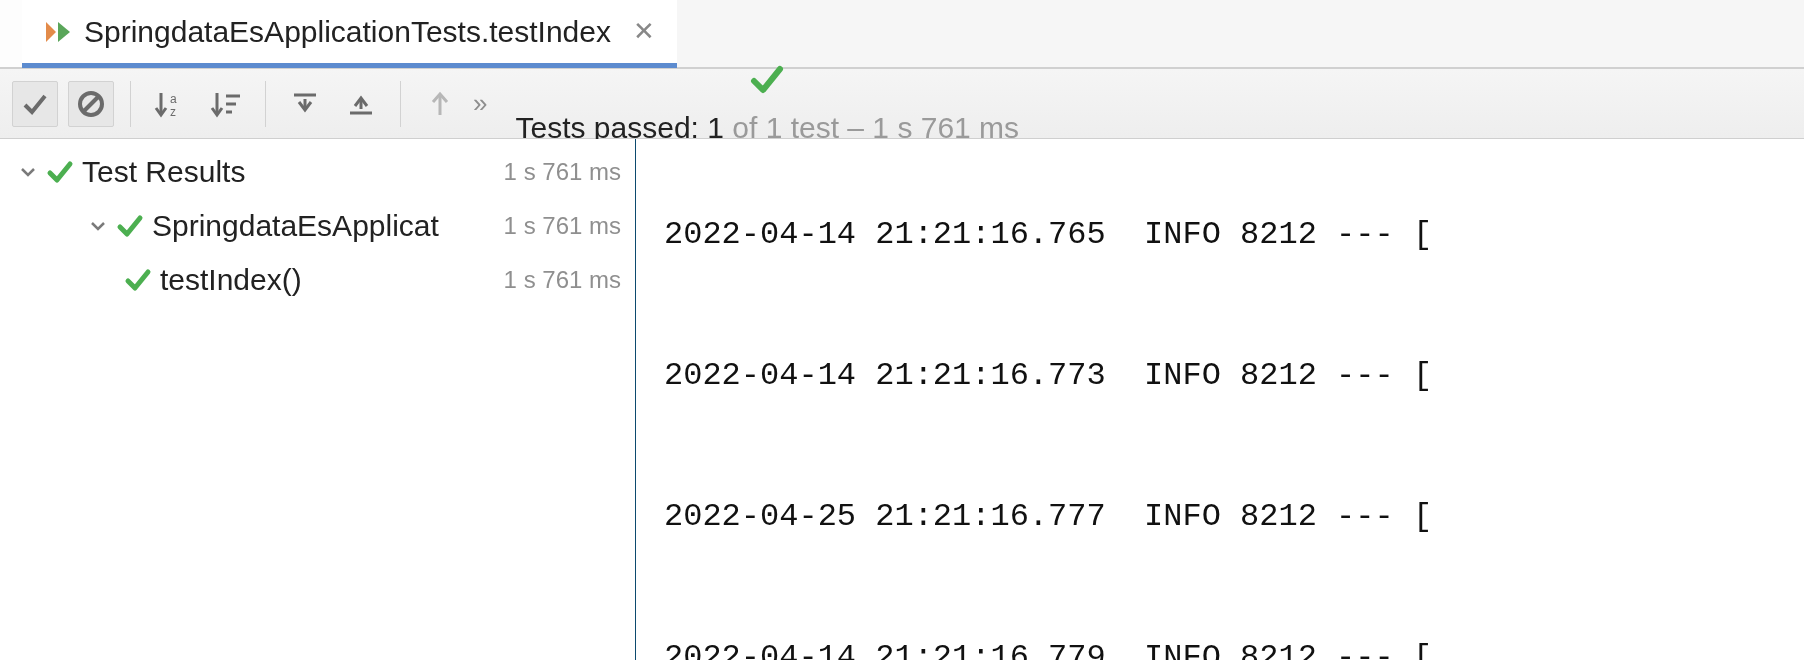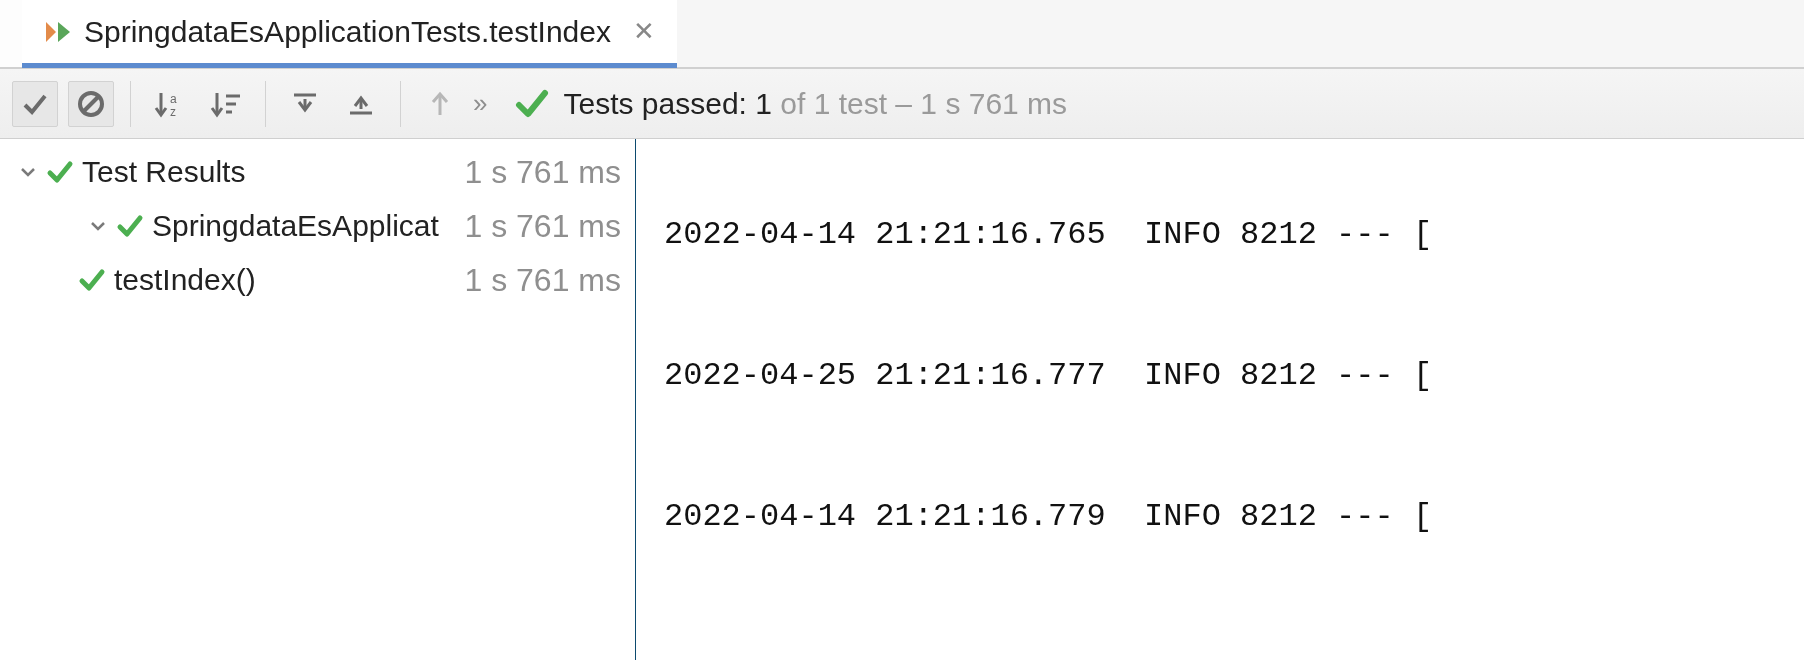--- a/index.html
+++ b/index.html
@@ -39,21 +39,21 @@
     gap: 10px;
   }
   .tool-btn {
     width: 46px; height: 46px;
     display:flex; align-items:center; justify-content:center;
     color:#6b6b6b;
   }
   .tool-btn.boxed { background:#e7e7e7; border:1px solid #d2d2d2; border-radius:2px;}
   .sep { width:1px; height:46px; background:#d2d2d2; margin:0 6px;}
   .arrow-dim { color:#b7b7b7;}
-  .status-area { display:flex; align-items:center; gap:14px; margin-left:18px;}
+  .status-area { display:flex; align-items:center; gap:14px; margin-left:18px;flex-direction:column;}
   .status-text { font-size:30px; }
   .status-strong { color:#222; font-weight:400;}
   .status-dim { color:#9a9a9a;}
 
   
   .main { display:flex; height: calc(660px - 60px - 70px); }
   .tree-pane {
     width: 636px;
     border-right: 1px solid #0c4a6e;
     background:#fff;
@@ -63,23 +63,23 @@
     display:flex; align-items:center;
     height:54px;
     padding-right:14px;
     padding-left:14px;
     font-size:30px;
     color:#222;
   }
   .tree-row .chev { width:28px; display:flex; justify-content:center; color:#7a7a7a;}
   .tree-row .tick { margin:0 8px 0 4px; display:flex; align-items:center;}
   .tree-row .label { flex:1; white-space:nowrap; overflow:hidden; text-overflow:clip;}
-  .tree-row .time { color:#8f8f8f; font-size:32px; white-space:nowrap;}
+  .tree-row .time { color:#8f8f8f; font-size:24px; white-space:nowrap;}
   .indent1 { padding-left:84px;}
-  .indent2 { padding-left:74px;}
+  .indent2 { padding-left:120px;}
 
   .console-pane {
     flex:1;
     padding: 0 0 16px 28px;
     overflow:hidden;
     font-family: Consolas, "Courier New", monospace;
     font-size:32px;
     line-height:47px;
     color:#111;
     white-space: pre;
@@ -211,20 +211,21 @@
             <polyline points="4,15 11,22 24,6" fill="none" stroke="#4caf50" stroke-width="5" stroke-linecap="round" stroke-linejoin="round"></polyline>
           </svg>
       </span>
       <span class="label">testIndex()</span>
       <span class="time">1 s 761 ms</span>
     </div>
   </div>
 
   <div class="console-pane">
     <div class="console-line part-cut" style="margin-top:-22px;">2022-04-14 21:21:16.765  INFO 8212 --- [</div>
+    <div class="console-line">2022-04-14 21:21:16.773  INFO 8212 --- [</div>
     <div class="console-line">2022-04-25 21:21:16.777  INFO 8212 --- [</div>
     <div class="console-line">2022-04-14 21:21:16.779  INFO 8212 --- [</div>
     
     <div class="console-line"></div>
     
     <div class="console-line"></div>
     <div class="console-line"></div>
     
   </div>
 </div>

